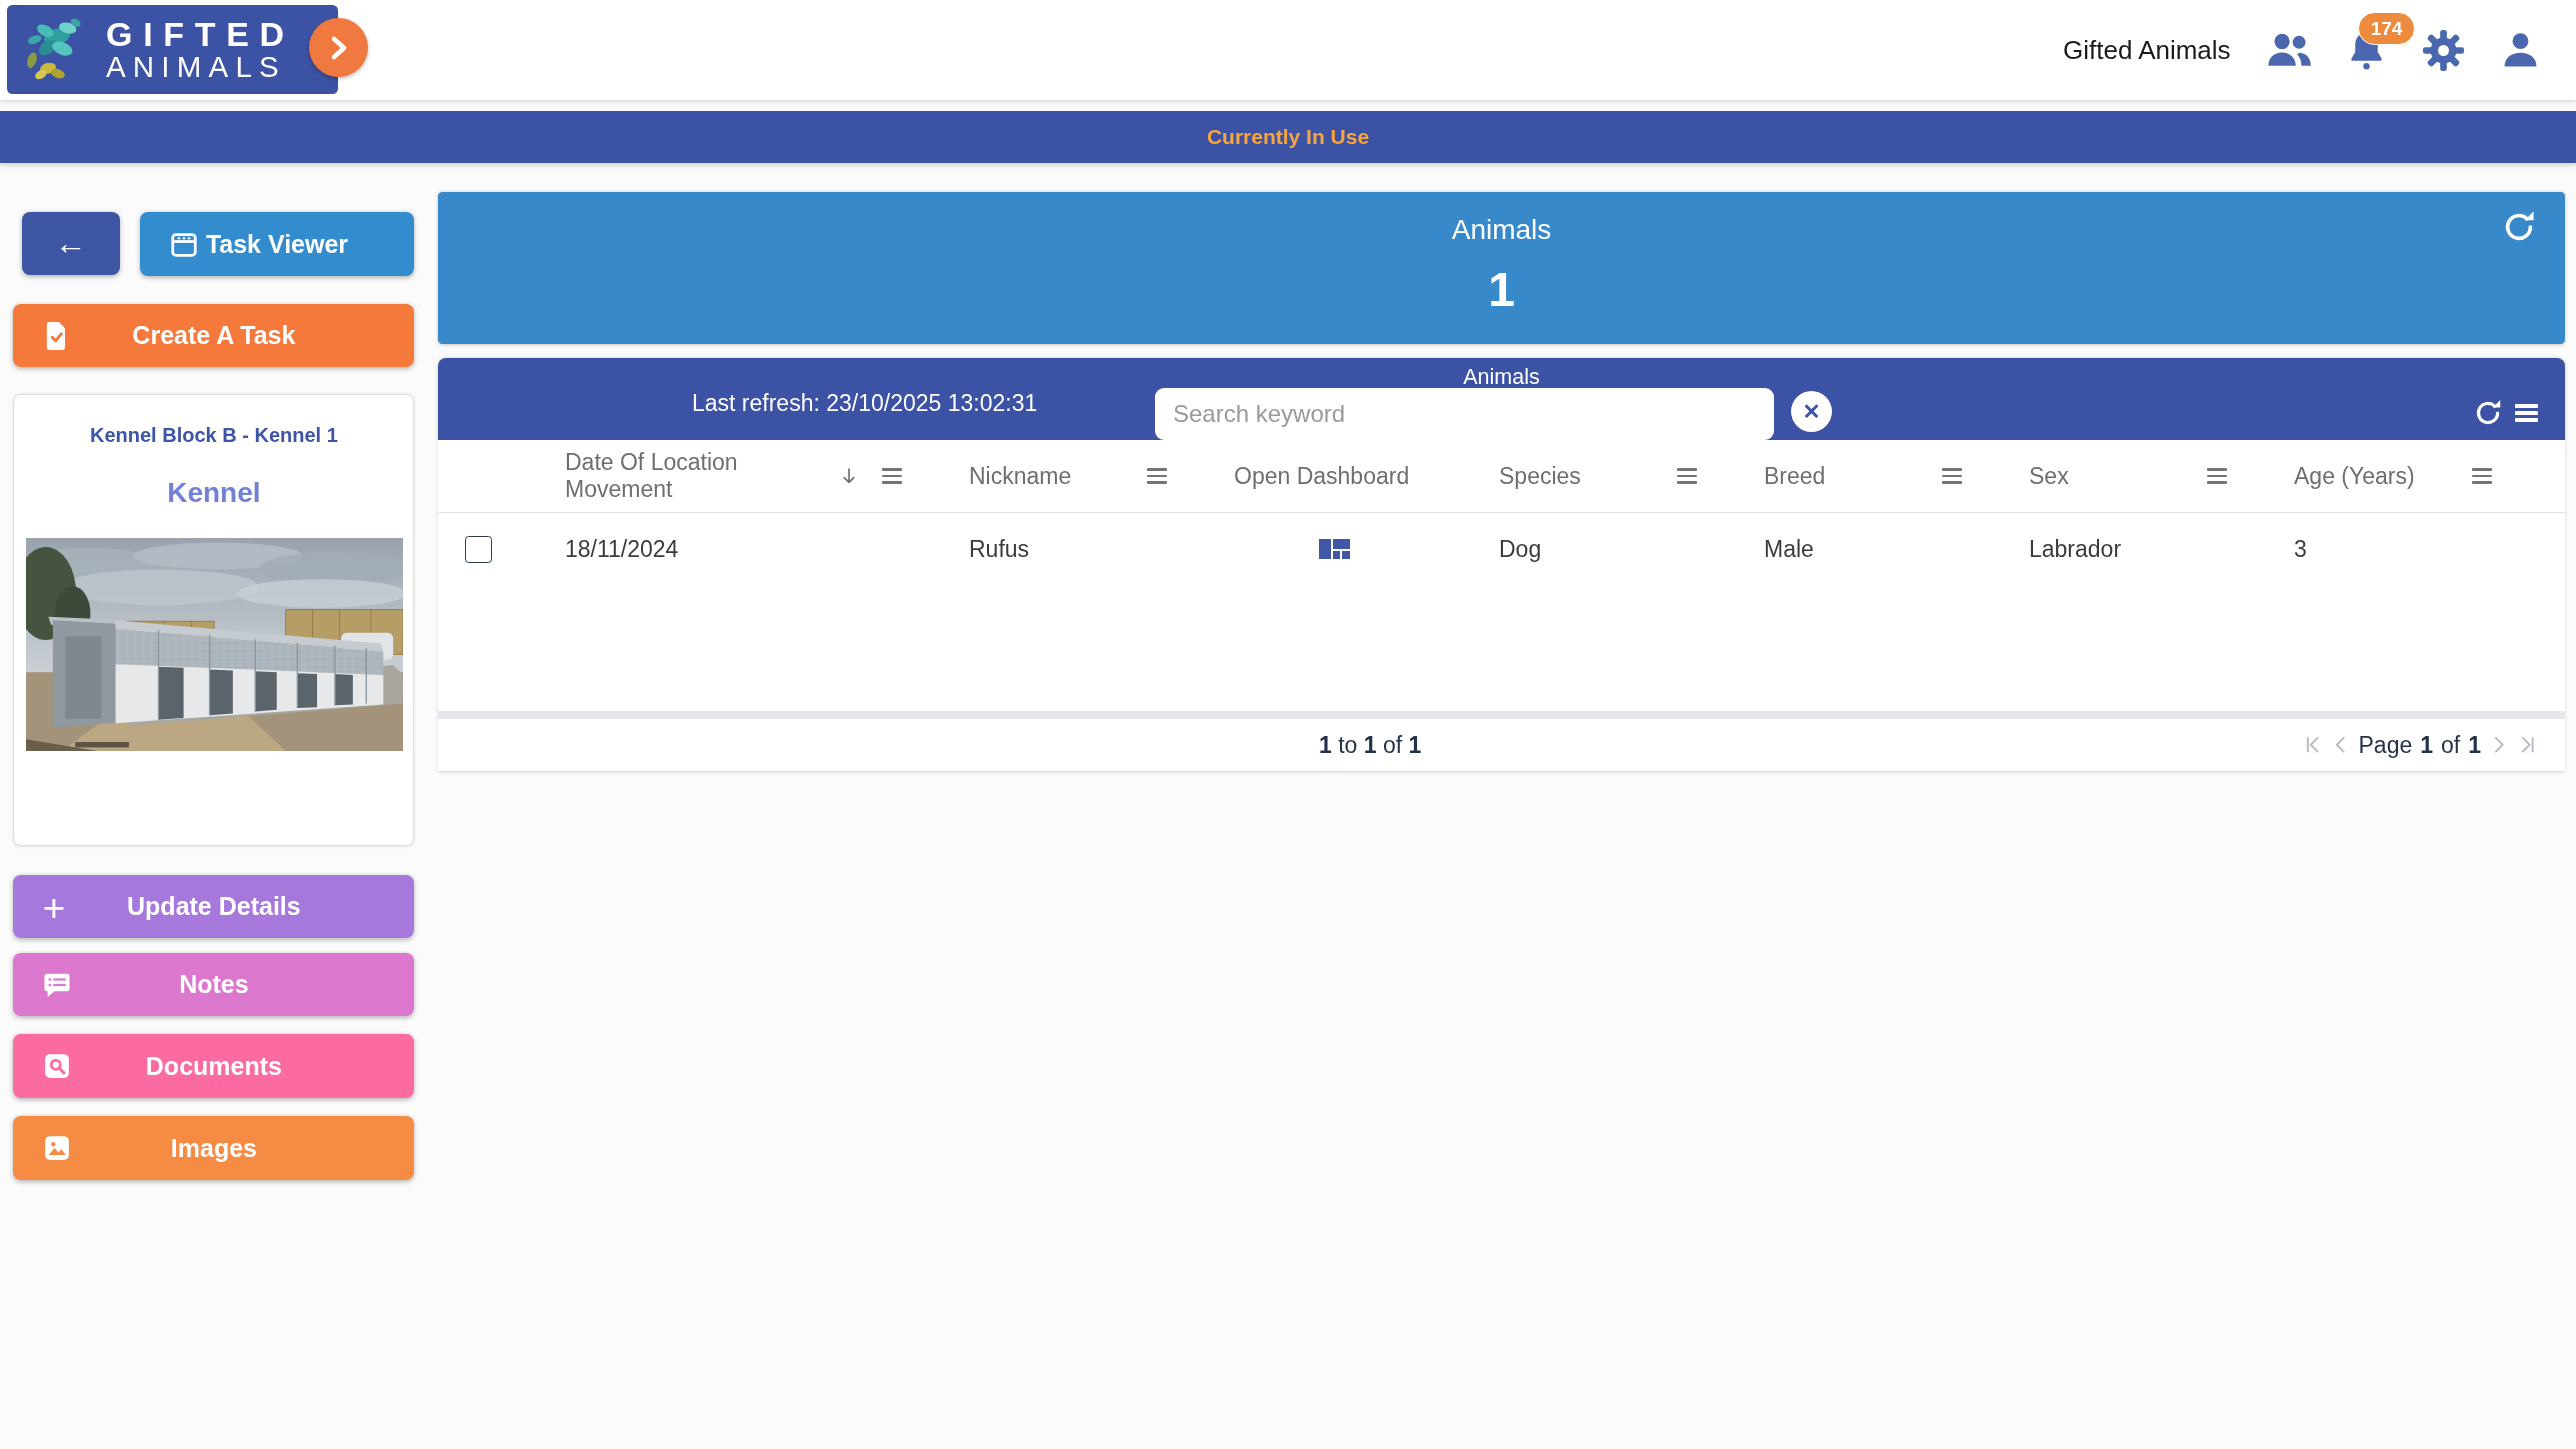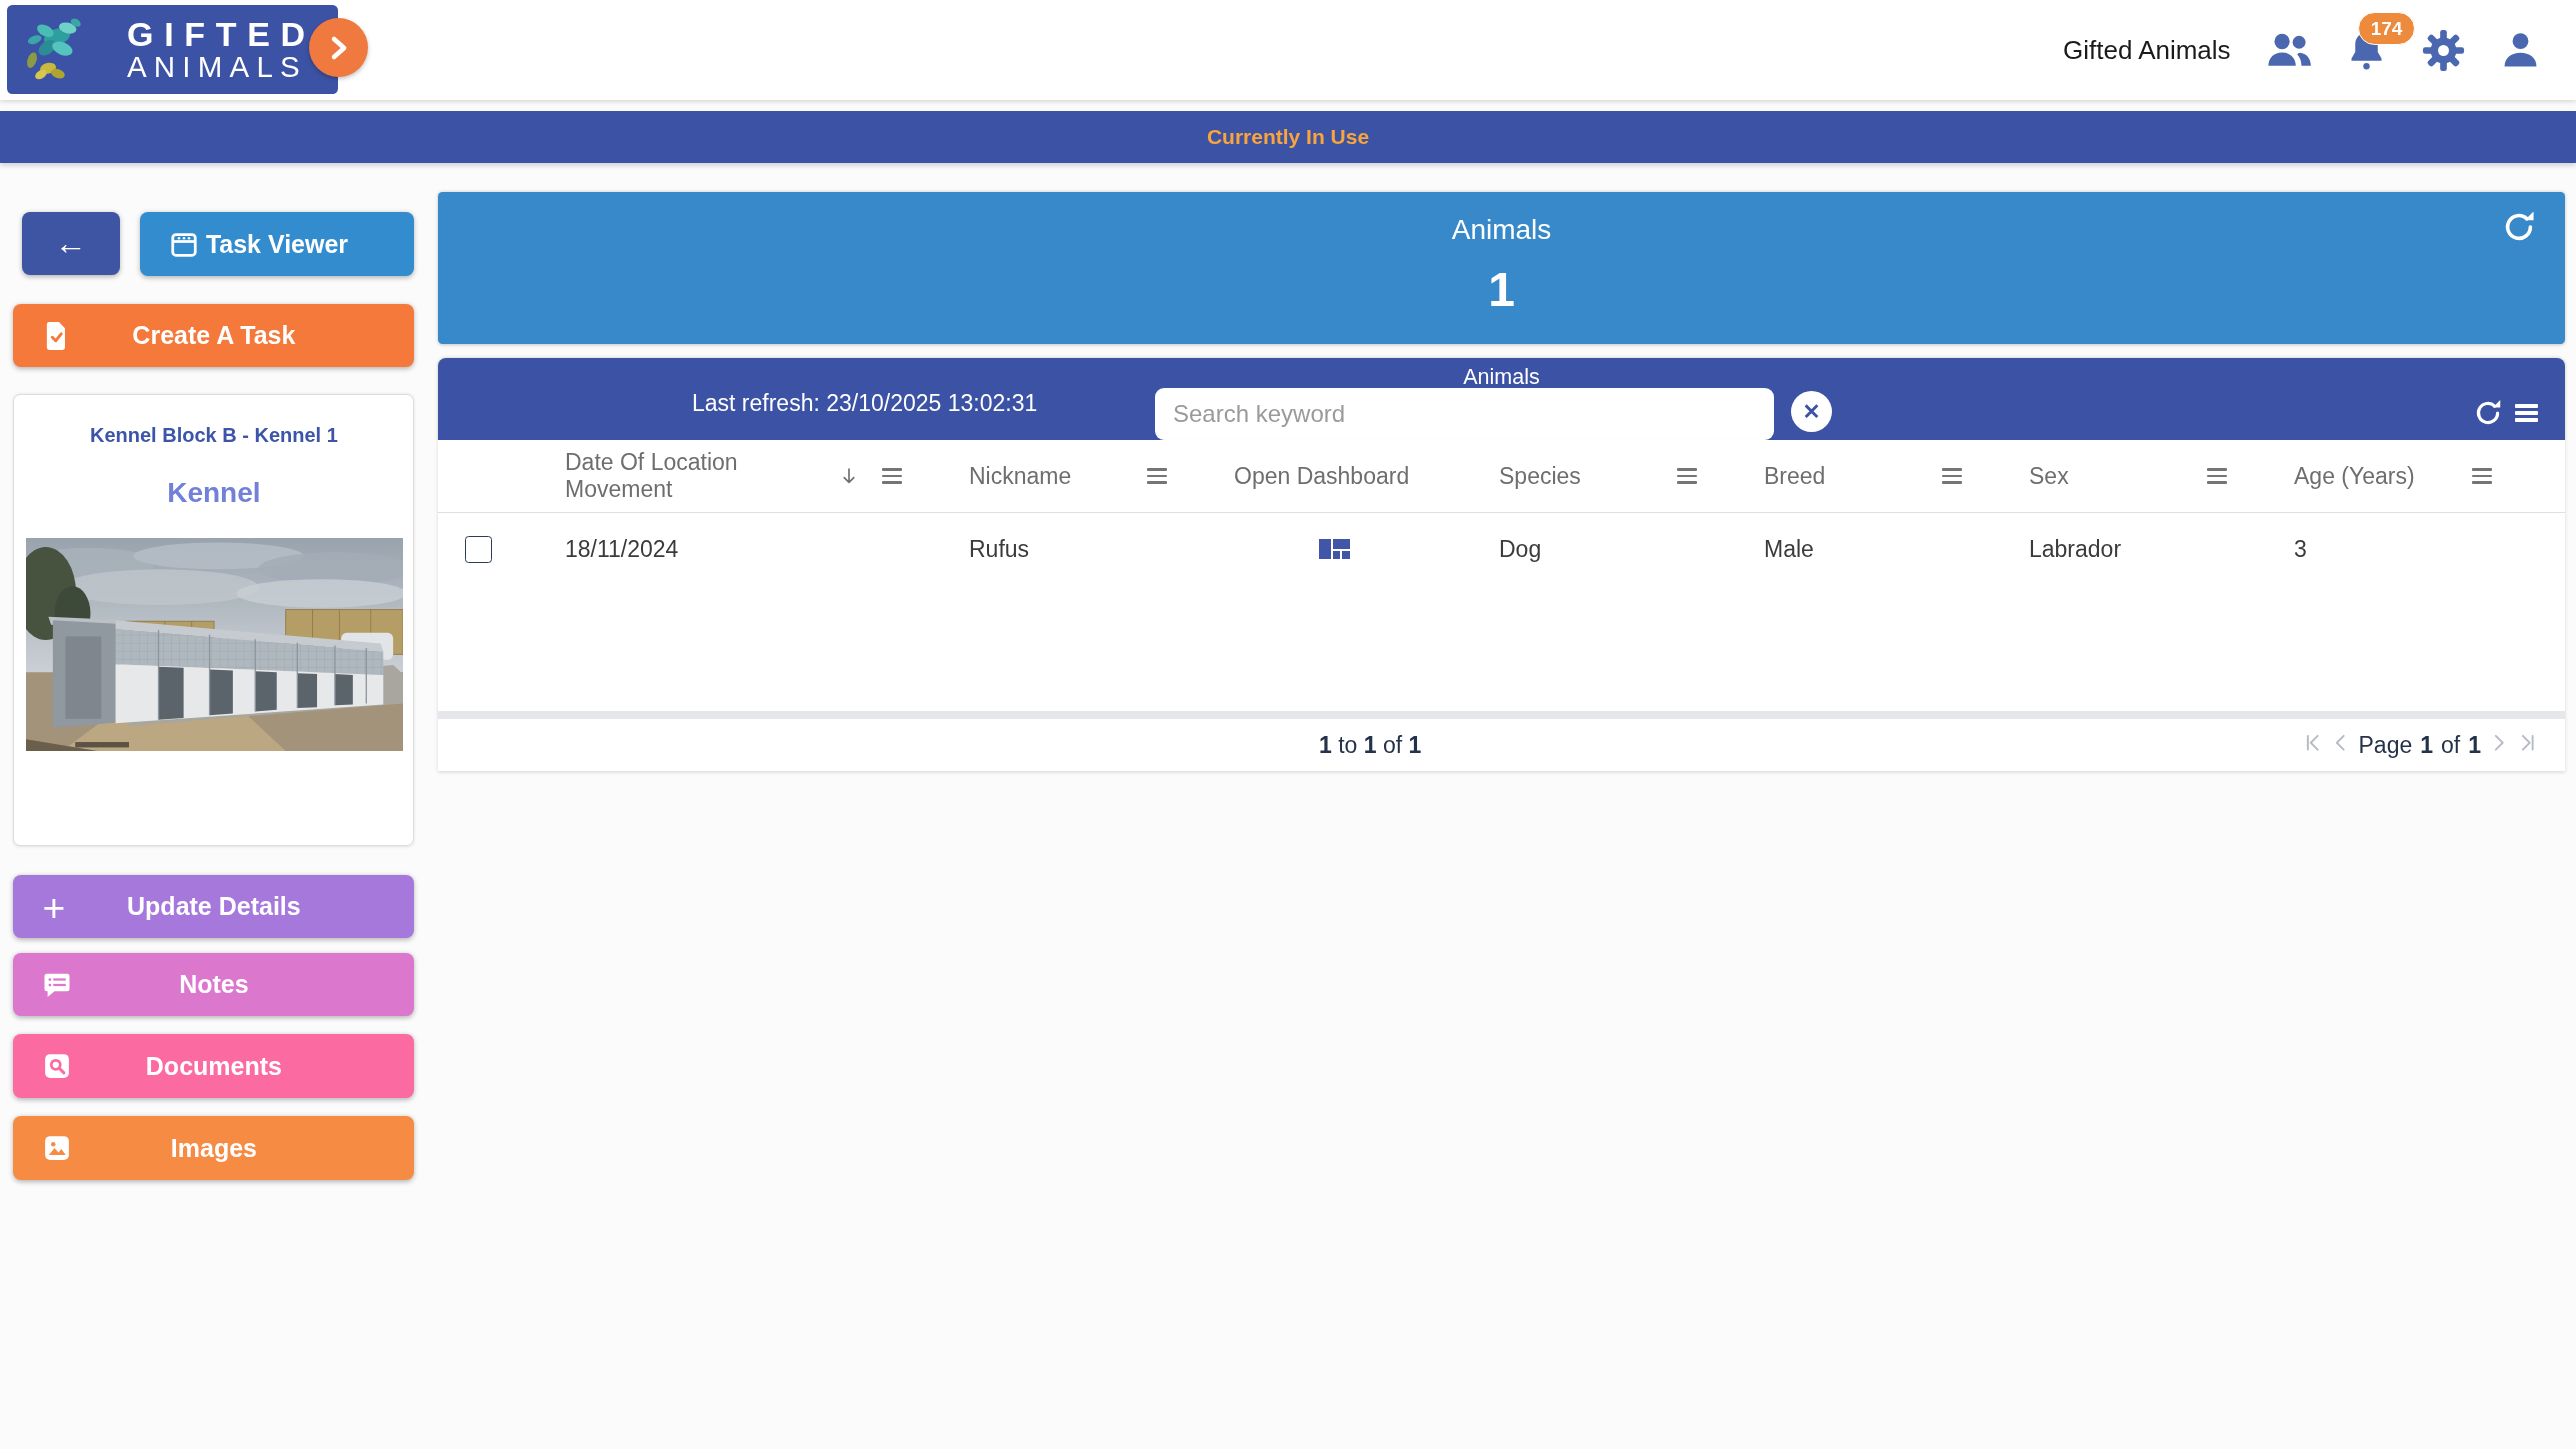--- a/index.html
+++ b/index.html
@@ -3,21 +3,21 @@
 <meta charset="utf-8">
 <style>
   * { box-sizing: border-box; margin: 0; padding: 0; }
   html,body { width:2576px; height:1449px; overflow:hidden;
     font-family:"Liberation Sans","DejaVu Sans",sans-serif; background:#fbfbfc; }
 
   
   .app-header { position:absolute; left:0; top:0; width:2576px; height:100px;
     background:#ffffff; box-shadow:0 1.8px 5.4px rgba(0,0,0,.18); z-index:30; }
   .logo-box { position:absolute; left:7.2px; top:5.4px; width:331px; height:89px;
-    background:#3C52A4; border-radius:5.4px; display:flex; align-items:center;gap:21px; }
+    background:#3C52A4; border-radius:5.4px; display:flex; align-items:center; }
   .logo-art { margin-left:14.3px; }
   .logo-text { margin-left:12.5px; color:#fff; line-height:1.05; }
   .logo-line1 { font-size:34px; font-weight:bold; letter-spacing:10.7px; }
   .logo-line2 { font-size:29.5px; font-weight:400; letter-spacing:7.2px; }
   .expand-btn { position:absolute; left:309px; top:18px; width:59px; height:59px;
     border-radius:50%; background:#F0793F; border:none; cursor:pointer;
     display:flex; align-items:center; justify-content:center;
     box-shadow:0 1.8px 4.5px rgba(0,0,0,.25); z-index:31; }
   .header-right { position:absolute; right:32px; top:0; height:100px;
     display:flex; align-items:center; gap:30px; }
@@ -101,21 +101,21 @@
     gap:1.8px; cursor:pointer; }
   .dash-ic b { background:#4156A6; }
   .dash-ic .l { grid-row:1/3; }
   .dash-ic .rb { display:flex; gap:1.8px; }
   .dash-ic .rb b { width:7.6px; height:8px; }
 
   .scroll-band { position:absolute; left:0; top:271px; width:2127px; height:8px; background:#e5e7ea; cursor:pointer; }
   .pagination { position:absolute; left:0; top:281px; width:2127px; height:48px;
     display:flex; align-items:center; font-size:23px; color:#24324A; }
   .pg-summary { position:absolute; left:881px; }
-  .pg-controls { position:absolute; right:27px; display:flex; align-items:flex-start; gap:7px; }
+  .pg-controls { position:absolute; right:27px; display:flex; align-items:center; gap:7px; }
   .pg-controls button { background:none; border:none; cursor:pointer; display:flex; align-items:center; }
   .bld { font-weight:bold; }
   .pg-page { display:flex; gap:8px; }
 </style>
 </head>
 <body>
 
 <header class="app-header">
   <div class="logo-box">
     <svg class="logo-art" width="72" height="75" viewBox="0 0 80 84">

